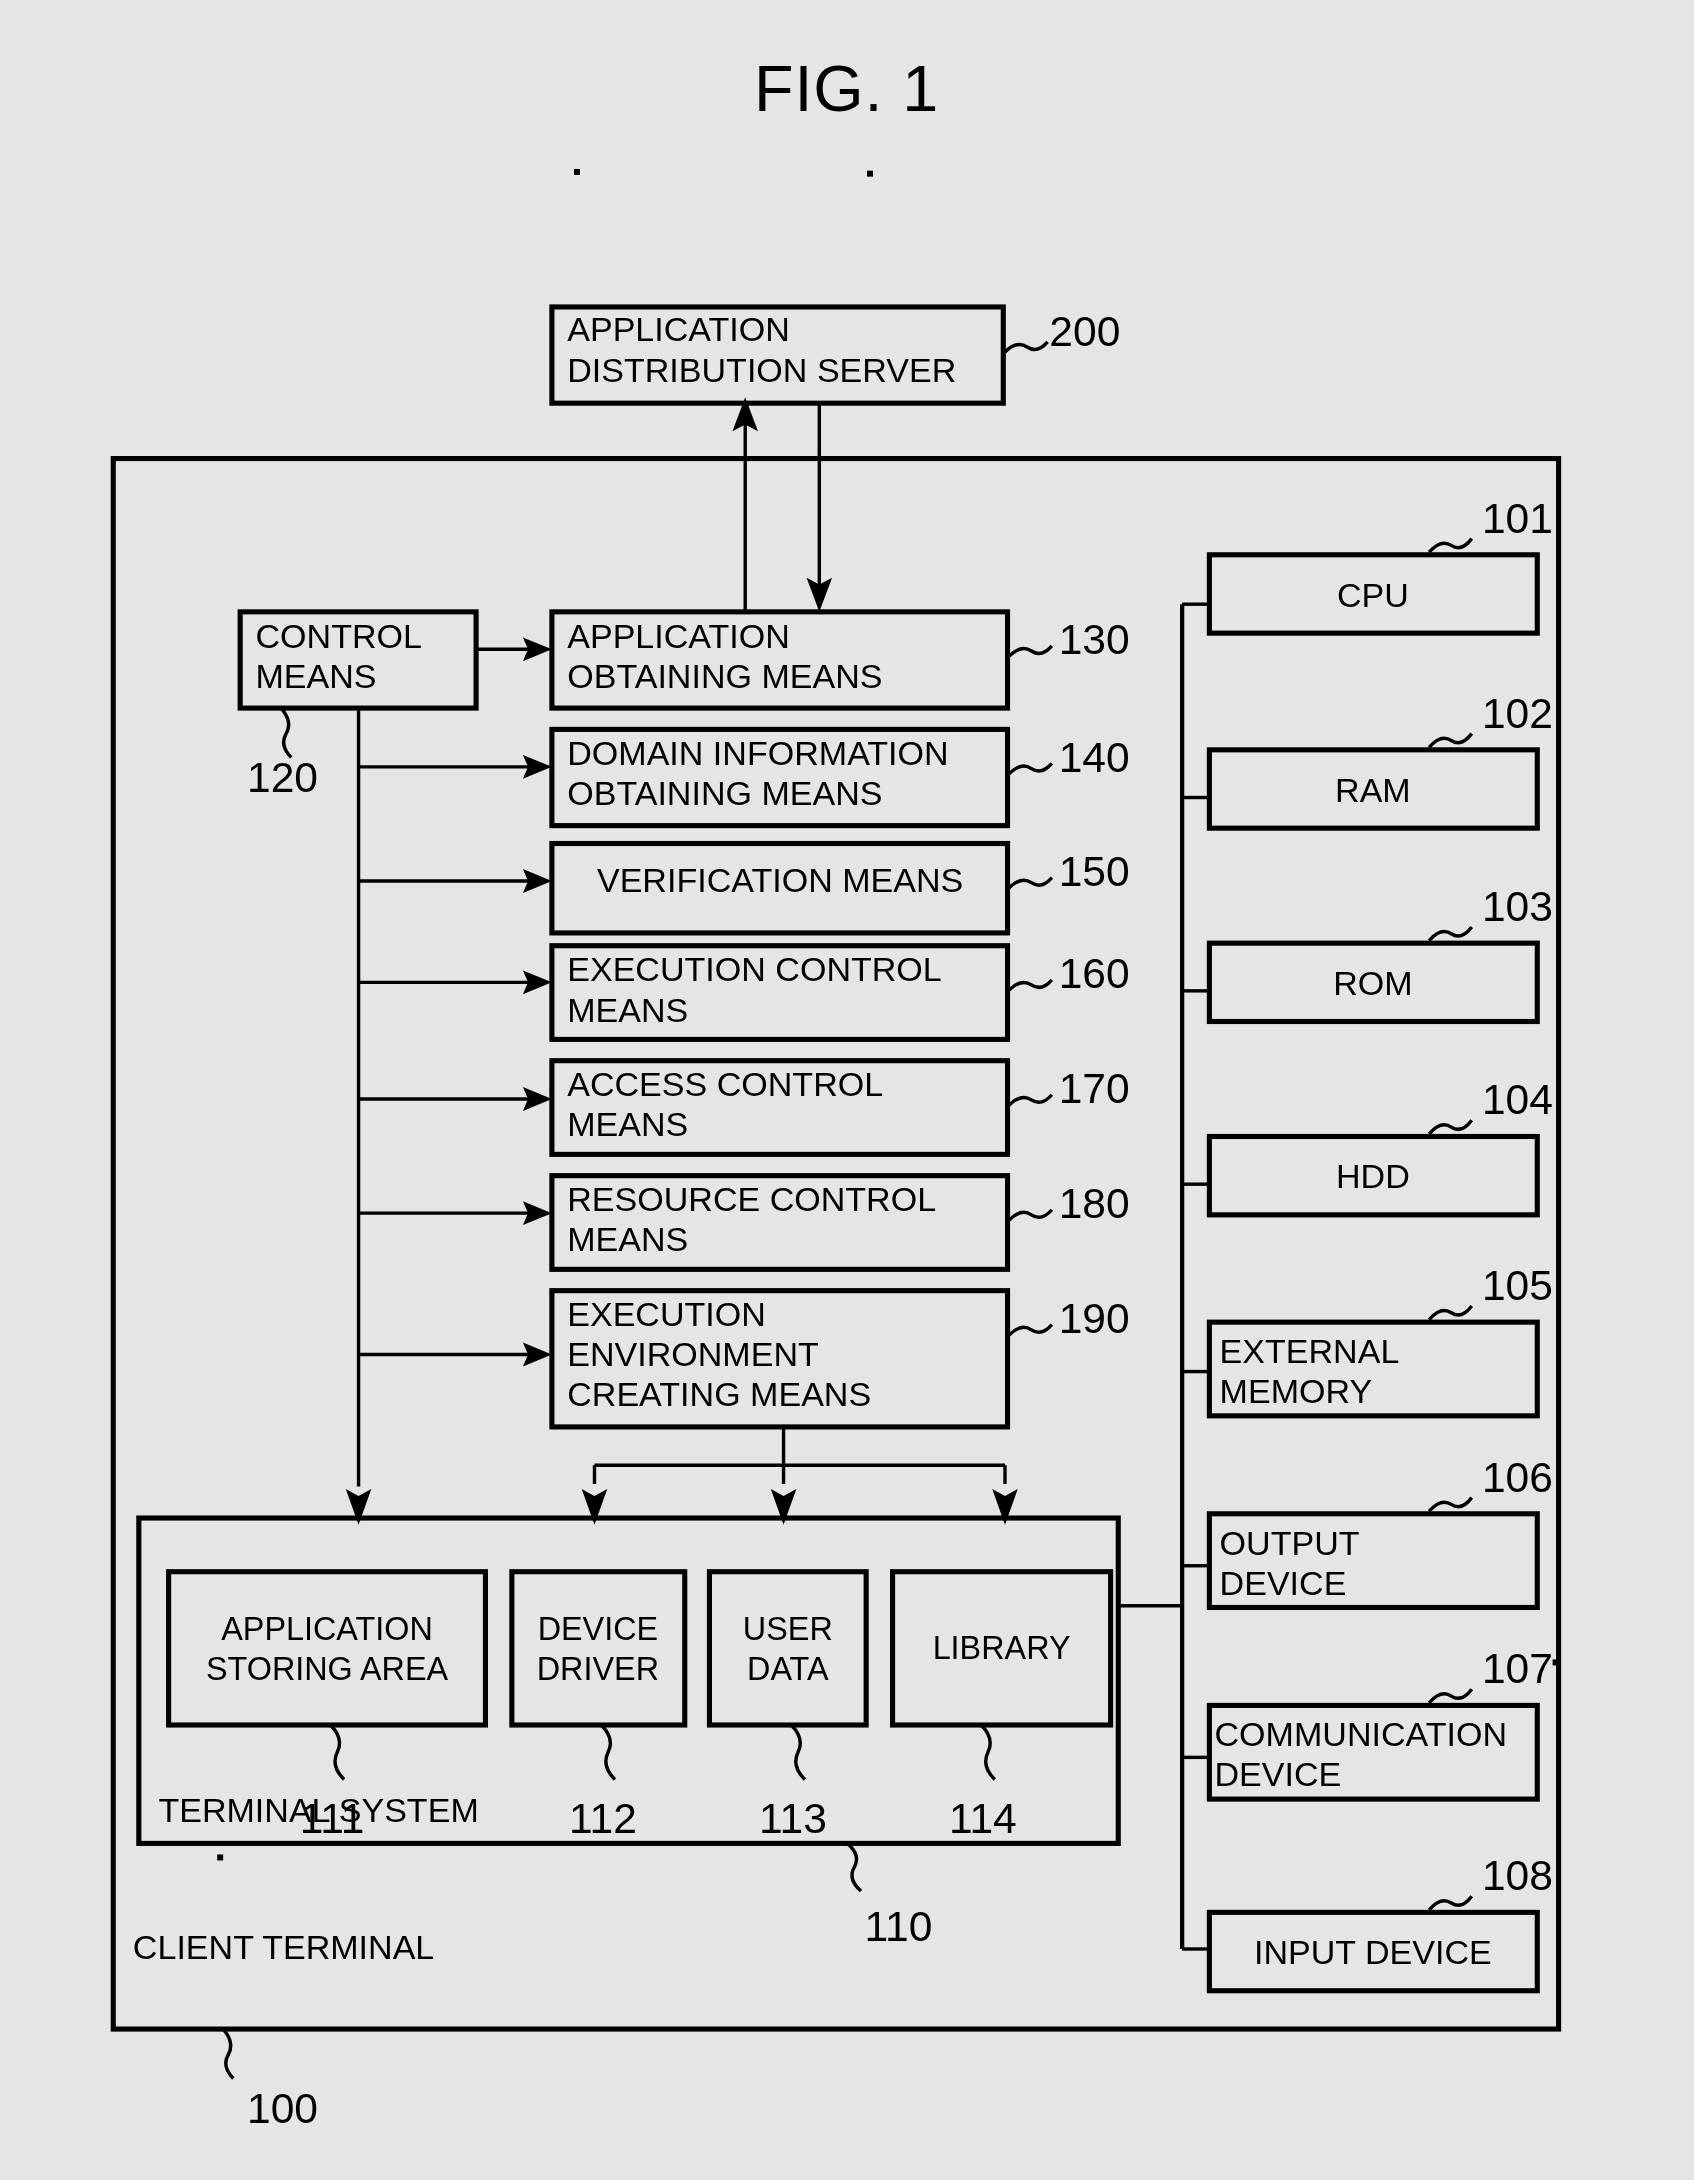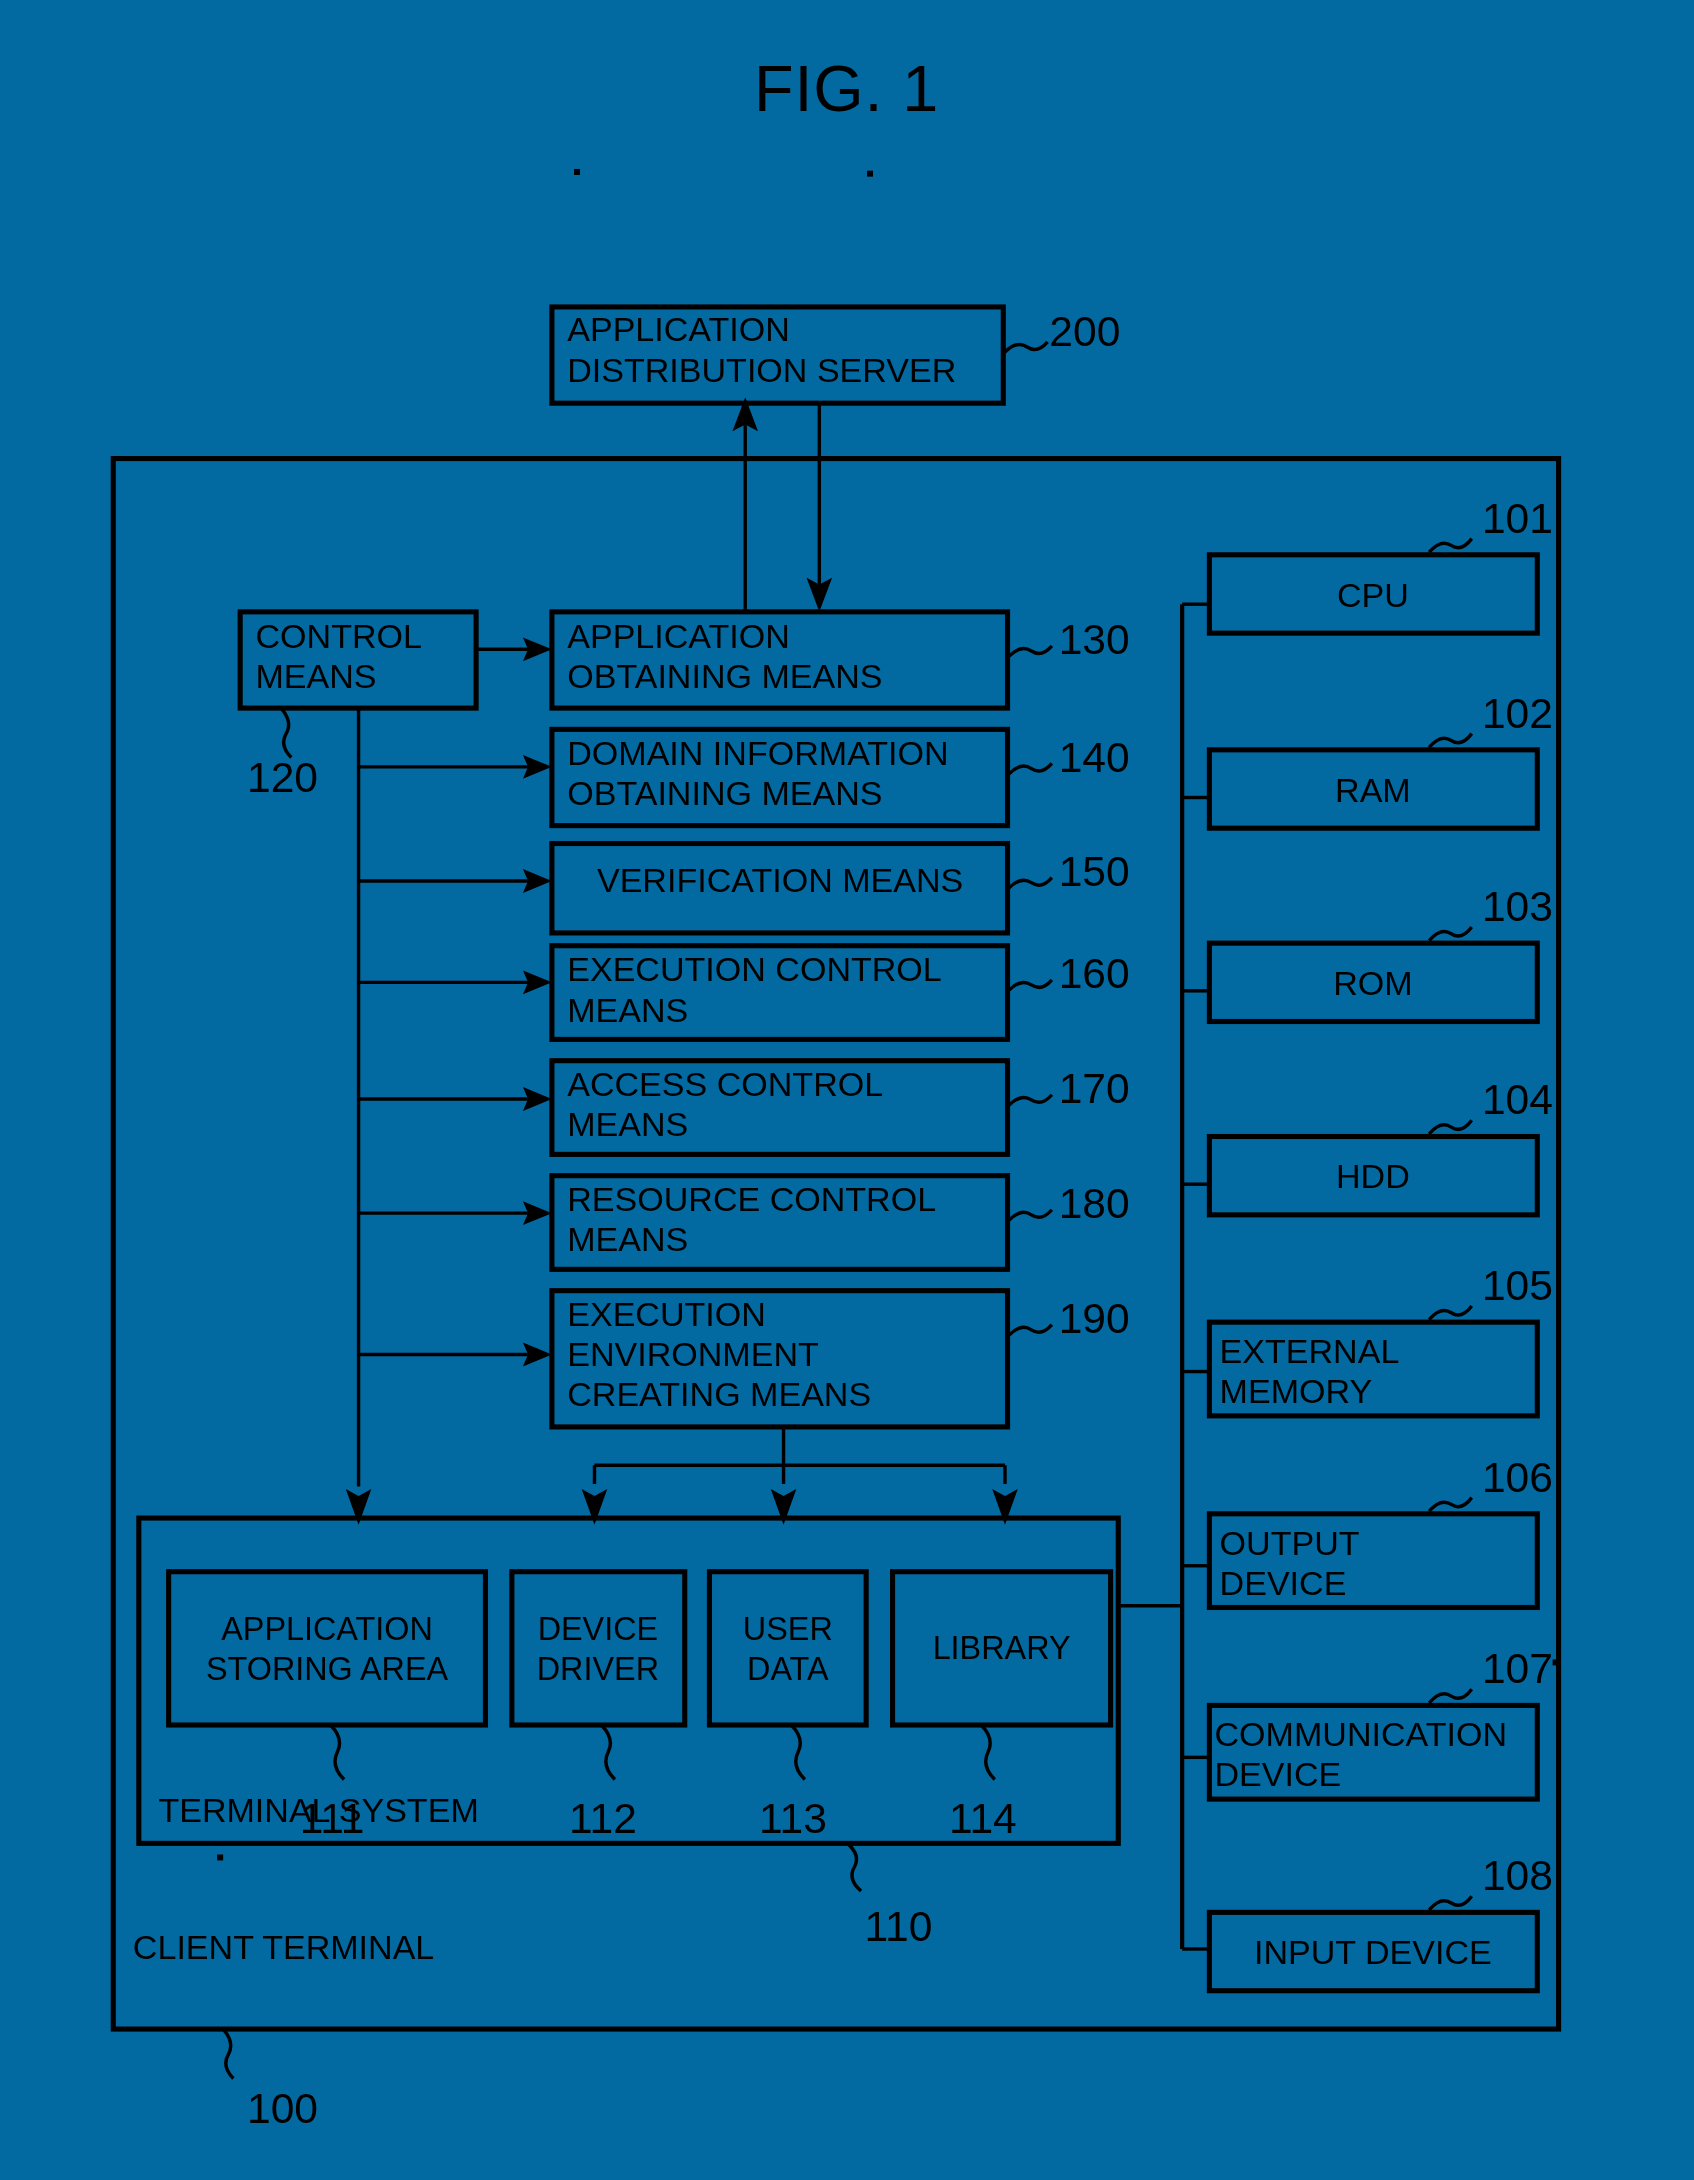--- a/index.html
+++ b/index.html
@@ -4,21 +4,21 @@
 <style>
   html, body {
     margin: 0;
     padding: 0;
     background: #ffffff;
   }
   #page {
     position: relative;
     width: 1694px;
     height: 2181px;
-    background: #0369a1;
+    background: #e5e5e5;
     font-family: "Liberation Sans", sans-serif;
     overflow: hidden;
   }
   svg.figure {
     position: absolute;
     top: 0;
     left: 0;
     width: 1694px;
     height: 2181px;
   }

